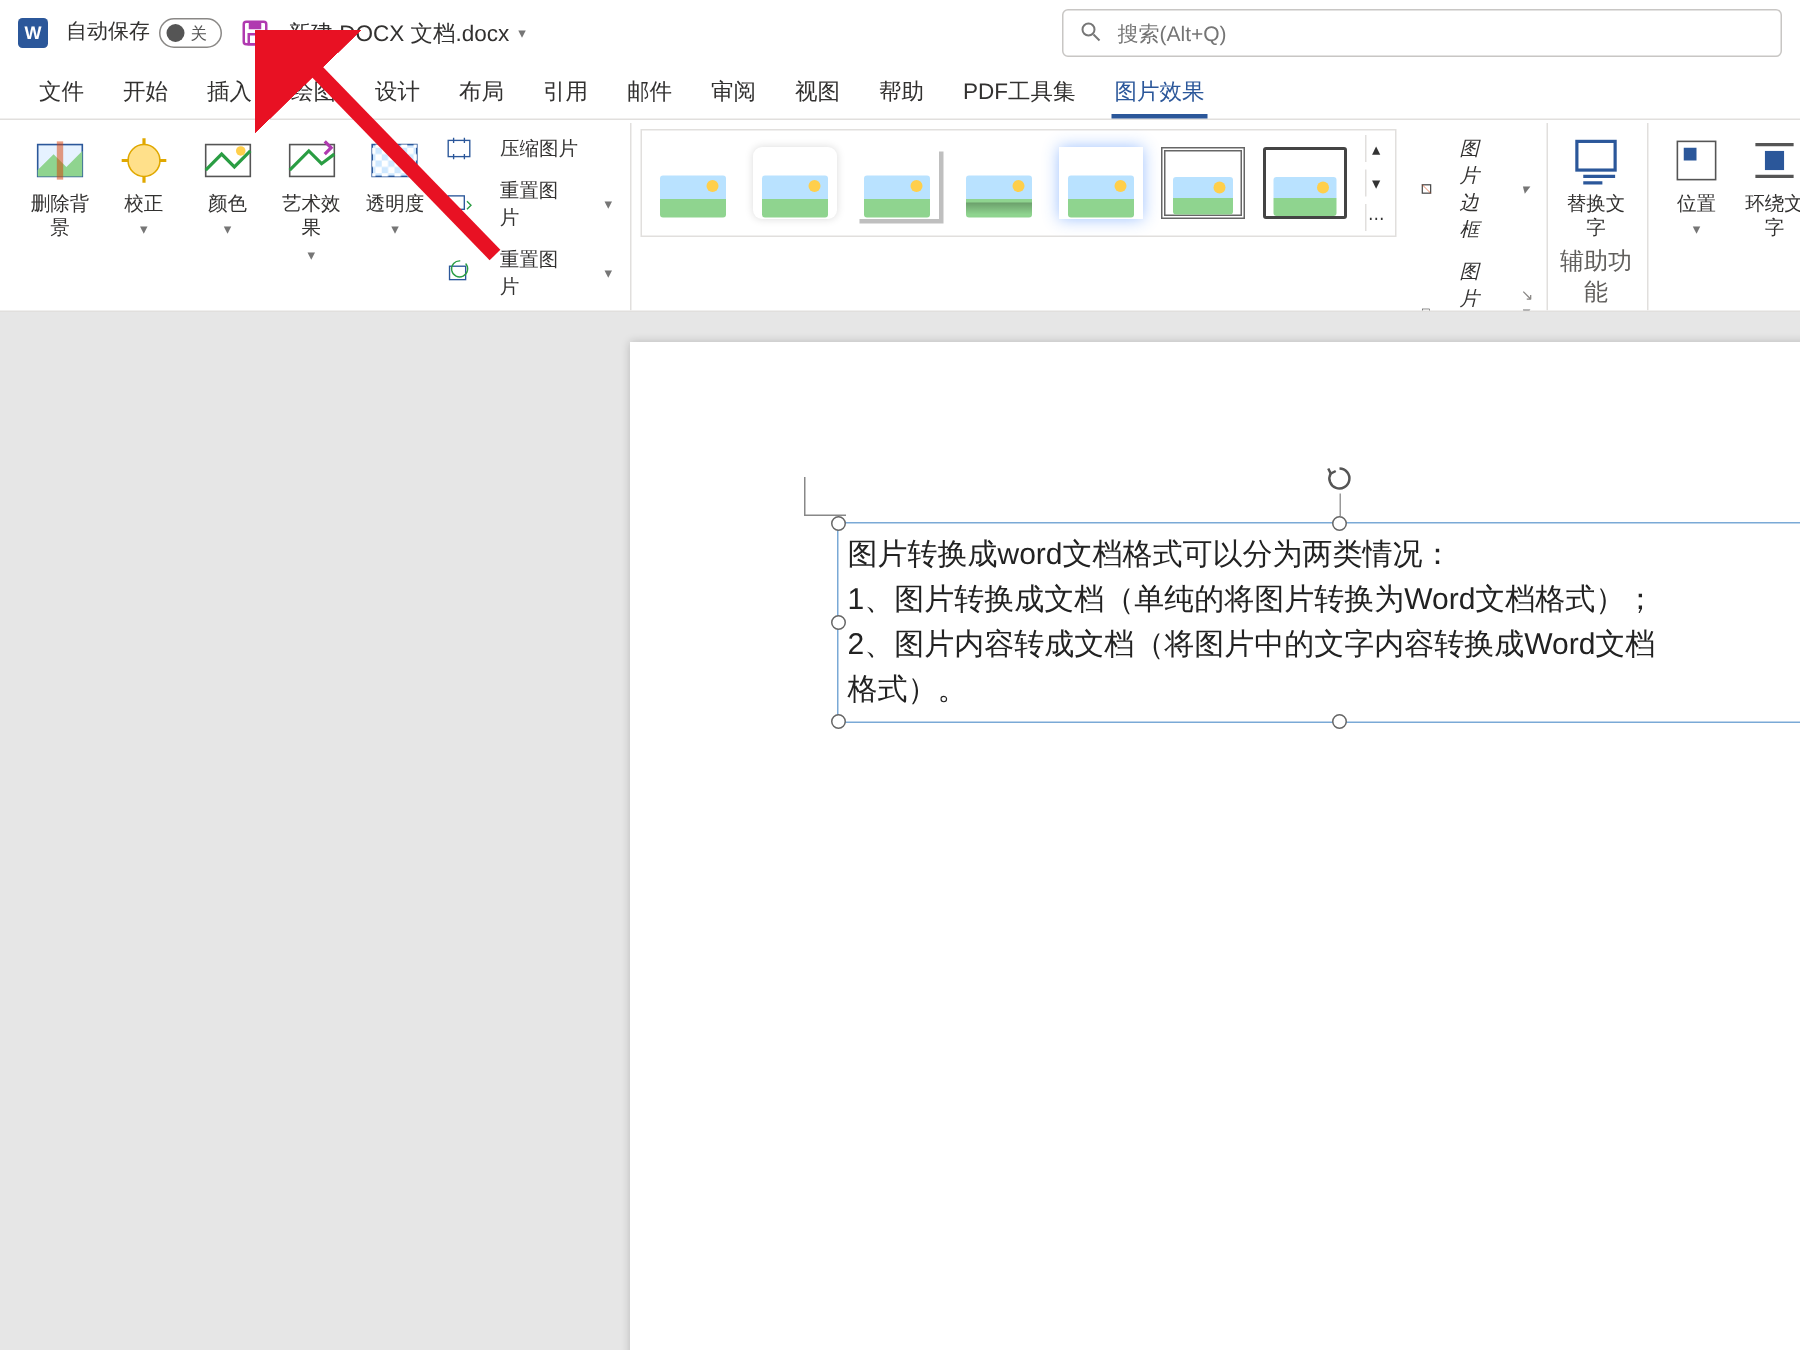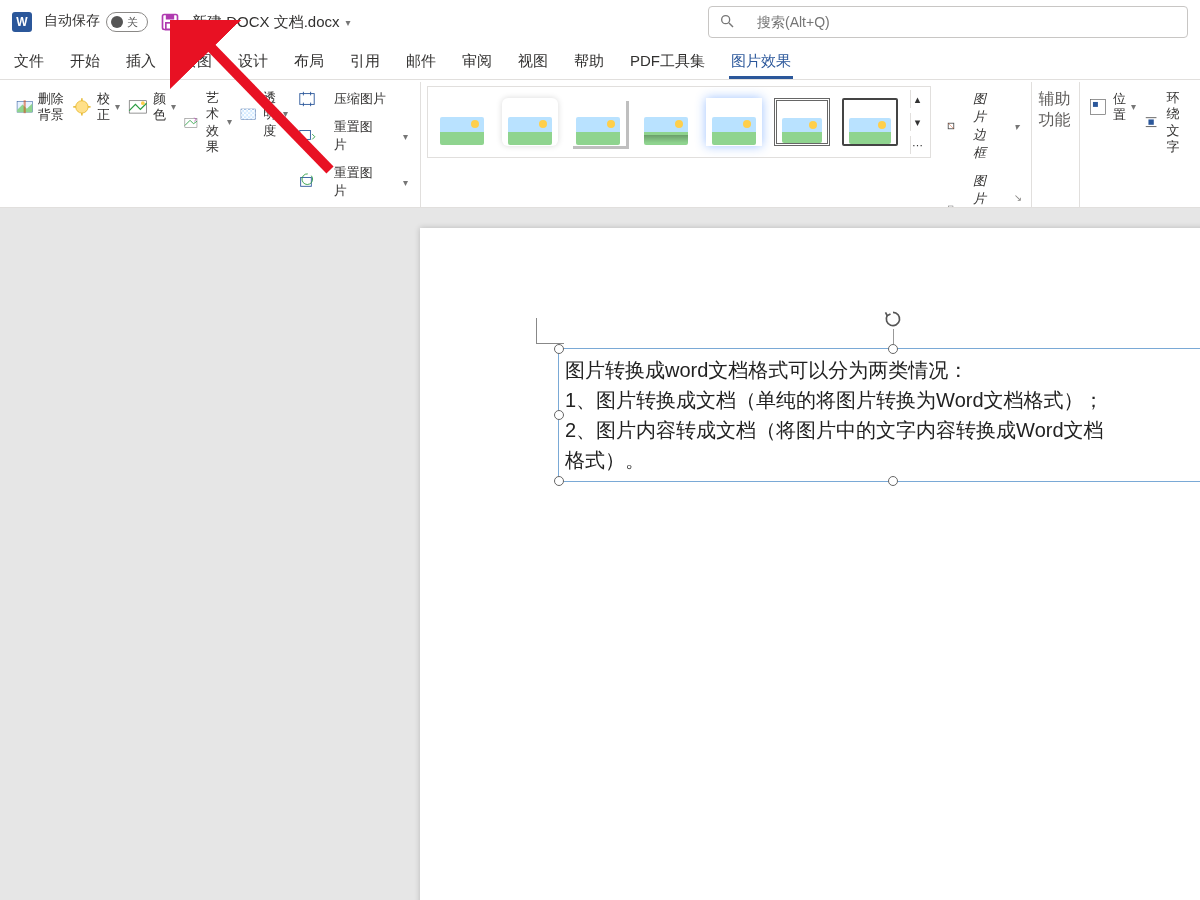--- a/index.html
+++ b/index.html
@@ -49,33 +49,33 @@
   .toggle .knob { width:12px; height:12px; border-radius:50%; background:#555; }
   .toggle .lbl { font-size:11px; color:#555; }
   .save-icon { width:20px; height:20px; }
   .doc-title { display:flex; align-items:center; gap:6px; font-size:15px; }
   .chev { font-size:10px; color:#767676; }
   .searchbox {
     margin-left:auto;
     min-width:480px; height:32px;
     border:1px solid var(--search-border);
     border-radius:4px;
-    display:flex; align-items:center; padding:0 10px; gap:20px;
+    display:flex; align-items:center; padding:0 10px; gap:8px;
     color:#767676; background:#fff;
   }
   .searchbox input {
     border:none; outline:none; flex:1; font-size:14px; background:transparent;
   }
 
   
   .tabs {
     display:flex; align-items:flex-end;
     height:36px;
     background:var(--titlebar-bg);
-    padding:0 2px;
+    padding:0 14px;
     border-bottom:1px solid var(--ribbon-border);
     gap:2px;
   }
   .tab {
     padding:6px 12px 8px;
     font-size:15px;
     color:var(--text);
     cursor:default;
     position:relative;
   }
@@ -106,21 +106,21 @@
     text-align:center; font-size:16px; color:var(--muted);
     padding:3px 0 5px;
   }
   .chunk-launcher {
     position:absolute; right:4px; bottom:3px;
     width:14px; height:14px; font-size:10px; color:#8a8886;
     display:flex; align-items:center; justify-content:center;
   }
 
   .big-btn {
-    display:flex; flex-direction:row; align-items:center; justify-content:flex-start;
+    display:flex; flex-direction:column; align-items:center; justify-content:flex-start;
     width:52px; padding:4px 2px 0; gap:4px; text-align:center;
     font-size:13px; line-height:1.25;
   }
   .big-btn .ico { width:34px; height:34px; display:flex; align-items:center; justify-content:center; }
   .vlist { display:flex; flex-direction:column; gap:6px; padding-top:2px; }
   .small-btn {
     display:flex; align-items:center; gap:18px; font-size:13px; padding:2px 4px;
   }
   .small-btn .ico { width:18px; height:18px; display:flex; align-items:center; justify-content:center; }
 
@@ -436,20 +436,32 @@
           <span>图片版式</span>
           <span class="chev">▾</span>
         </div>
       </div>
     </div>
 
     <span class="chunk-launcher">↘</span>
   </div>
 
   <div class="chunk">
+    <div class="chunk-body">
+      <div class="big-btn">
+        <span class="ico">
+            <svg viewBox="0 0 32 32">
+              <rect x="4" y="4" width="24" height="18" fill="none" stroke="#2b579a" stroke-width="2"></rect>
+              <line x1="8" y1="26" x2="28" y2="26" stroke="#2b579a" stroke-width="2"></line>
+              <line x1="8" y1="30" x2="20" y2="30" stroke="#2b579a" stroke-width="2"></line>
+            </svg>
+          </span>
+        <span>替换文字</span>
+      </div>
+    </div>
     <div class="chunk-label">辅助功能</div>
   </div>
 
   <div class="chunk">
     <div class="chunk-body">
       <div class="big-btn">
         <span class="ico">
             <svg viewBox="0 0 32 32">
               <rect x="4" y="4" width="24" height="24" fill="none" stroke="#555"></rect>
               <rect x="8" y="8" width="8" height="8" fill="#2b579a"></rect>

